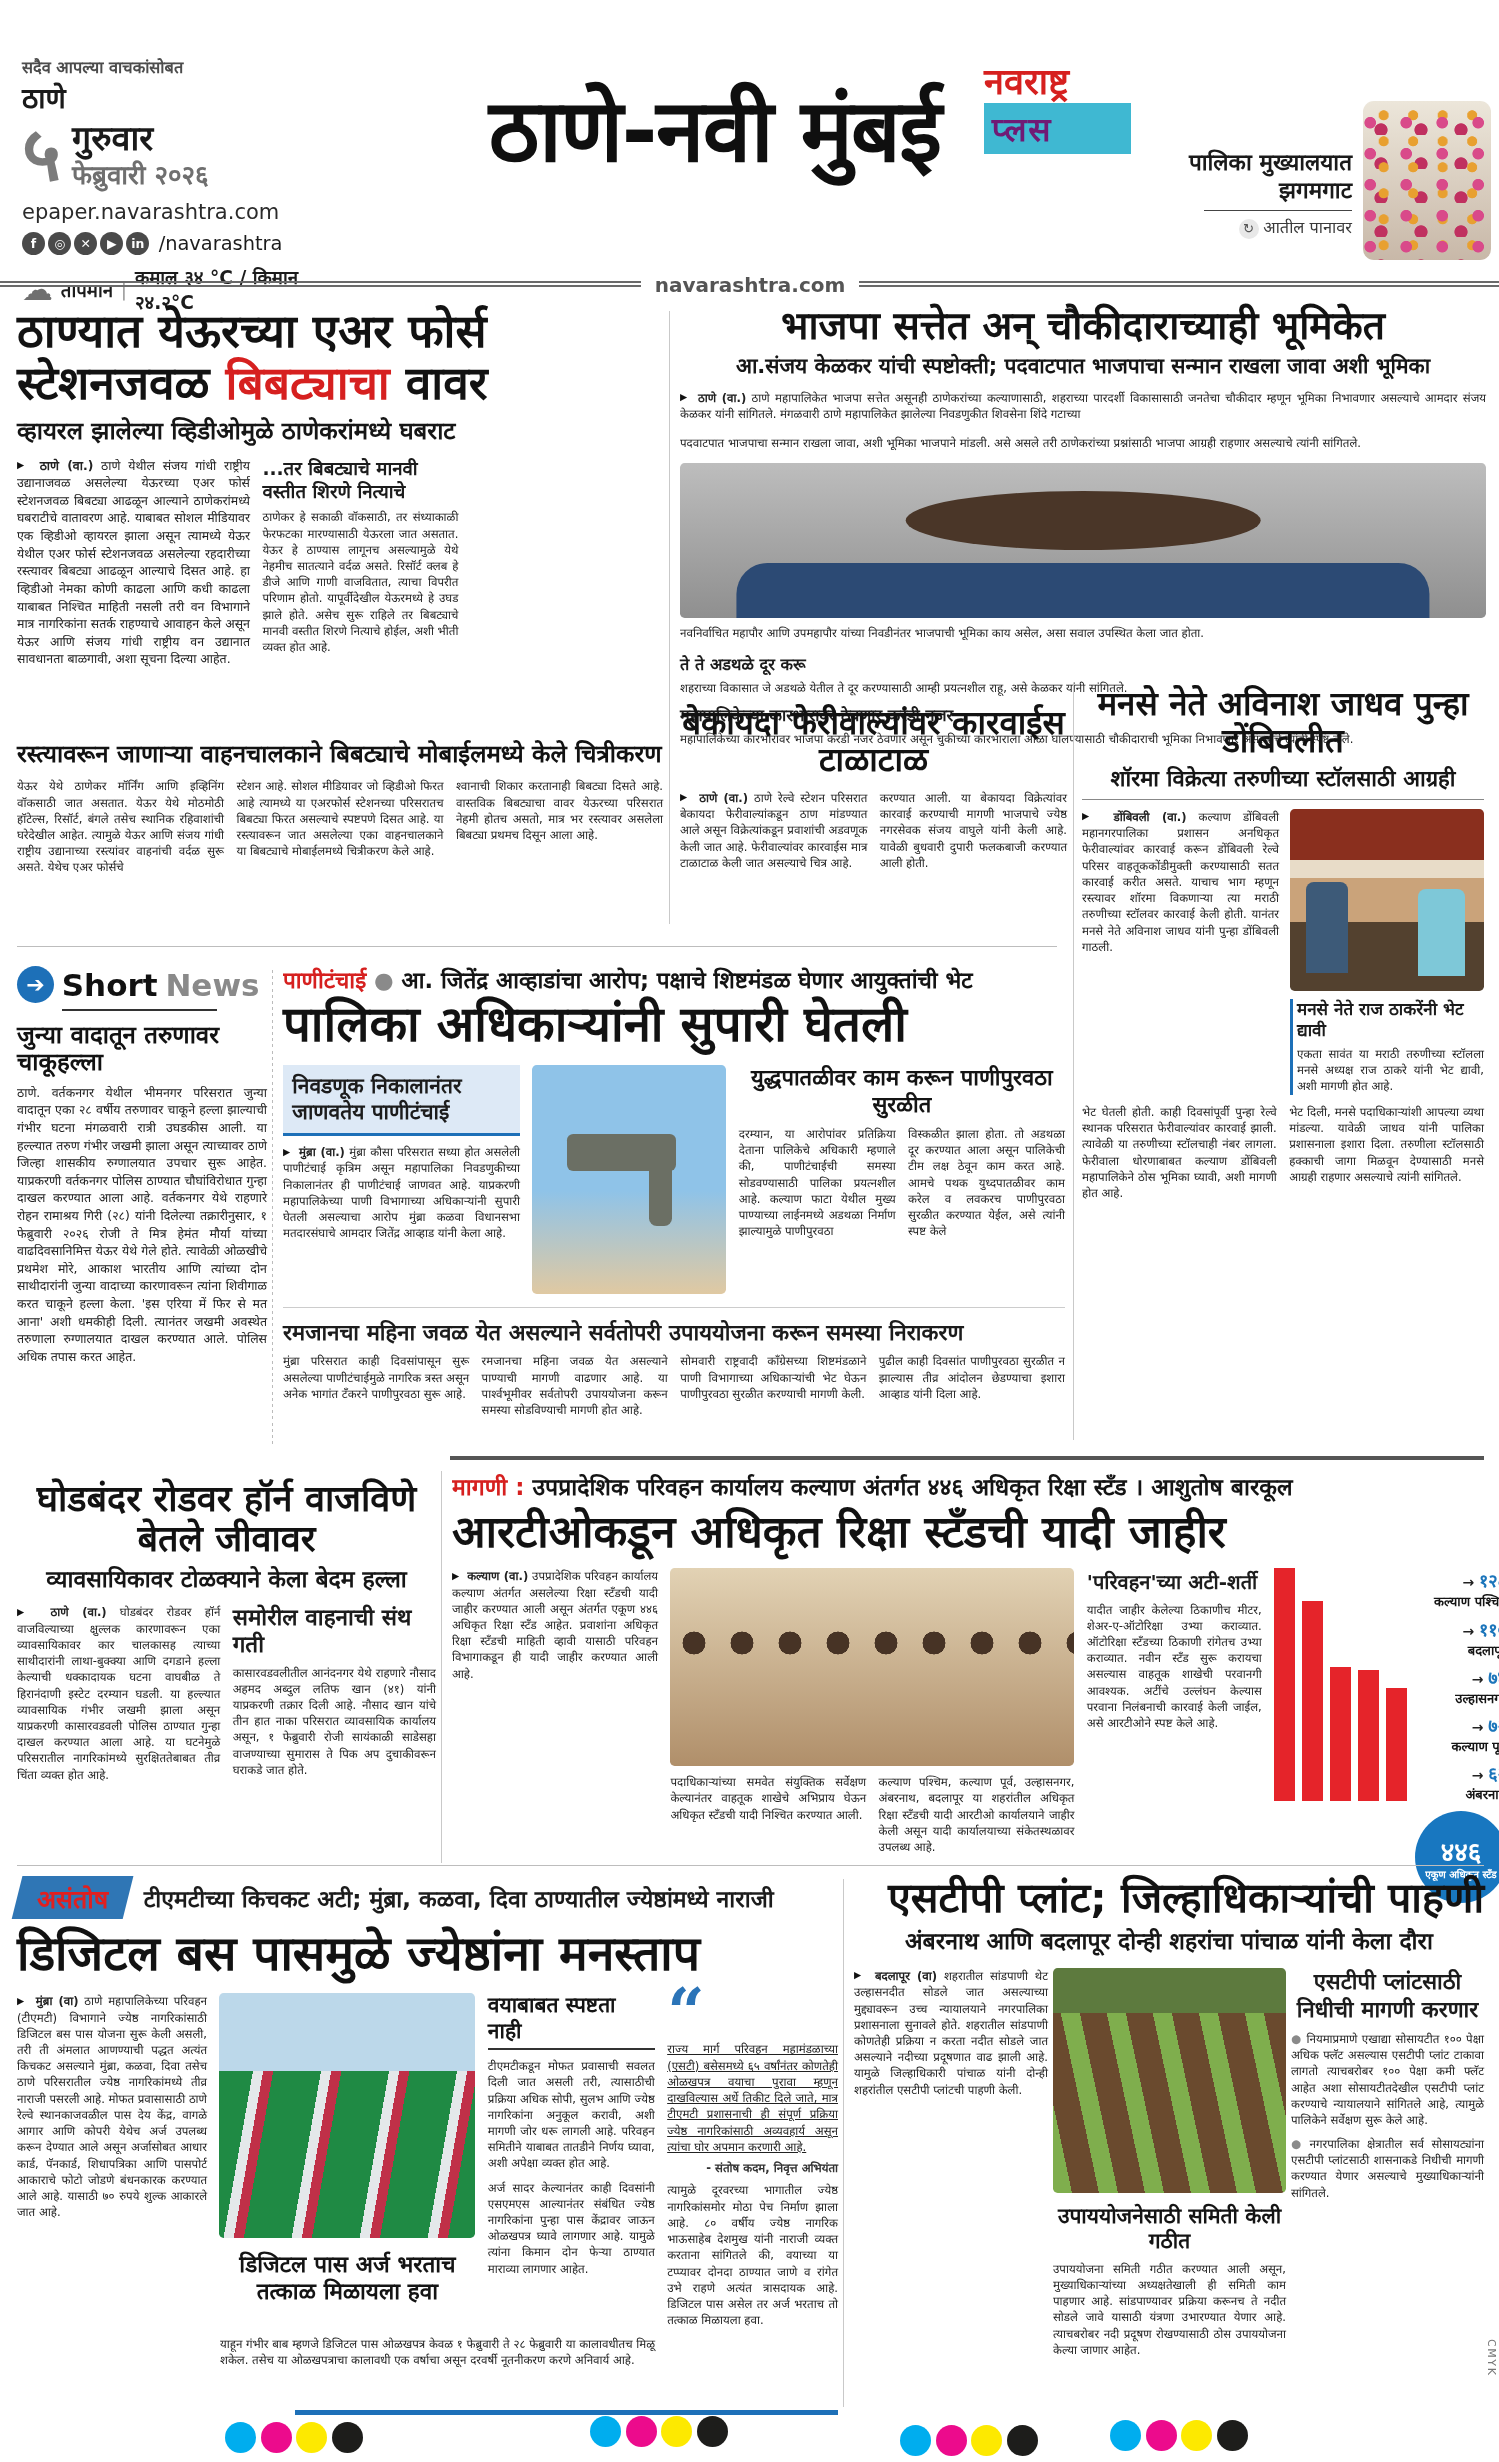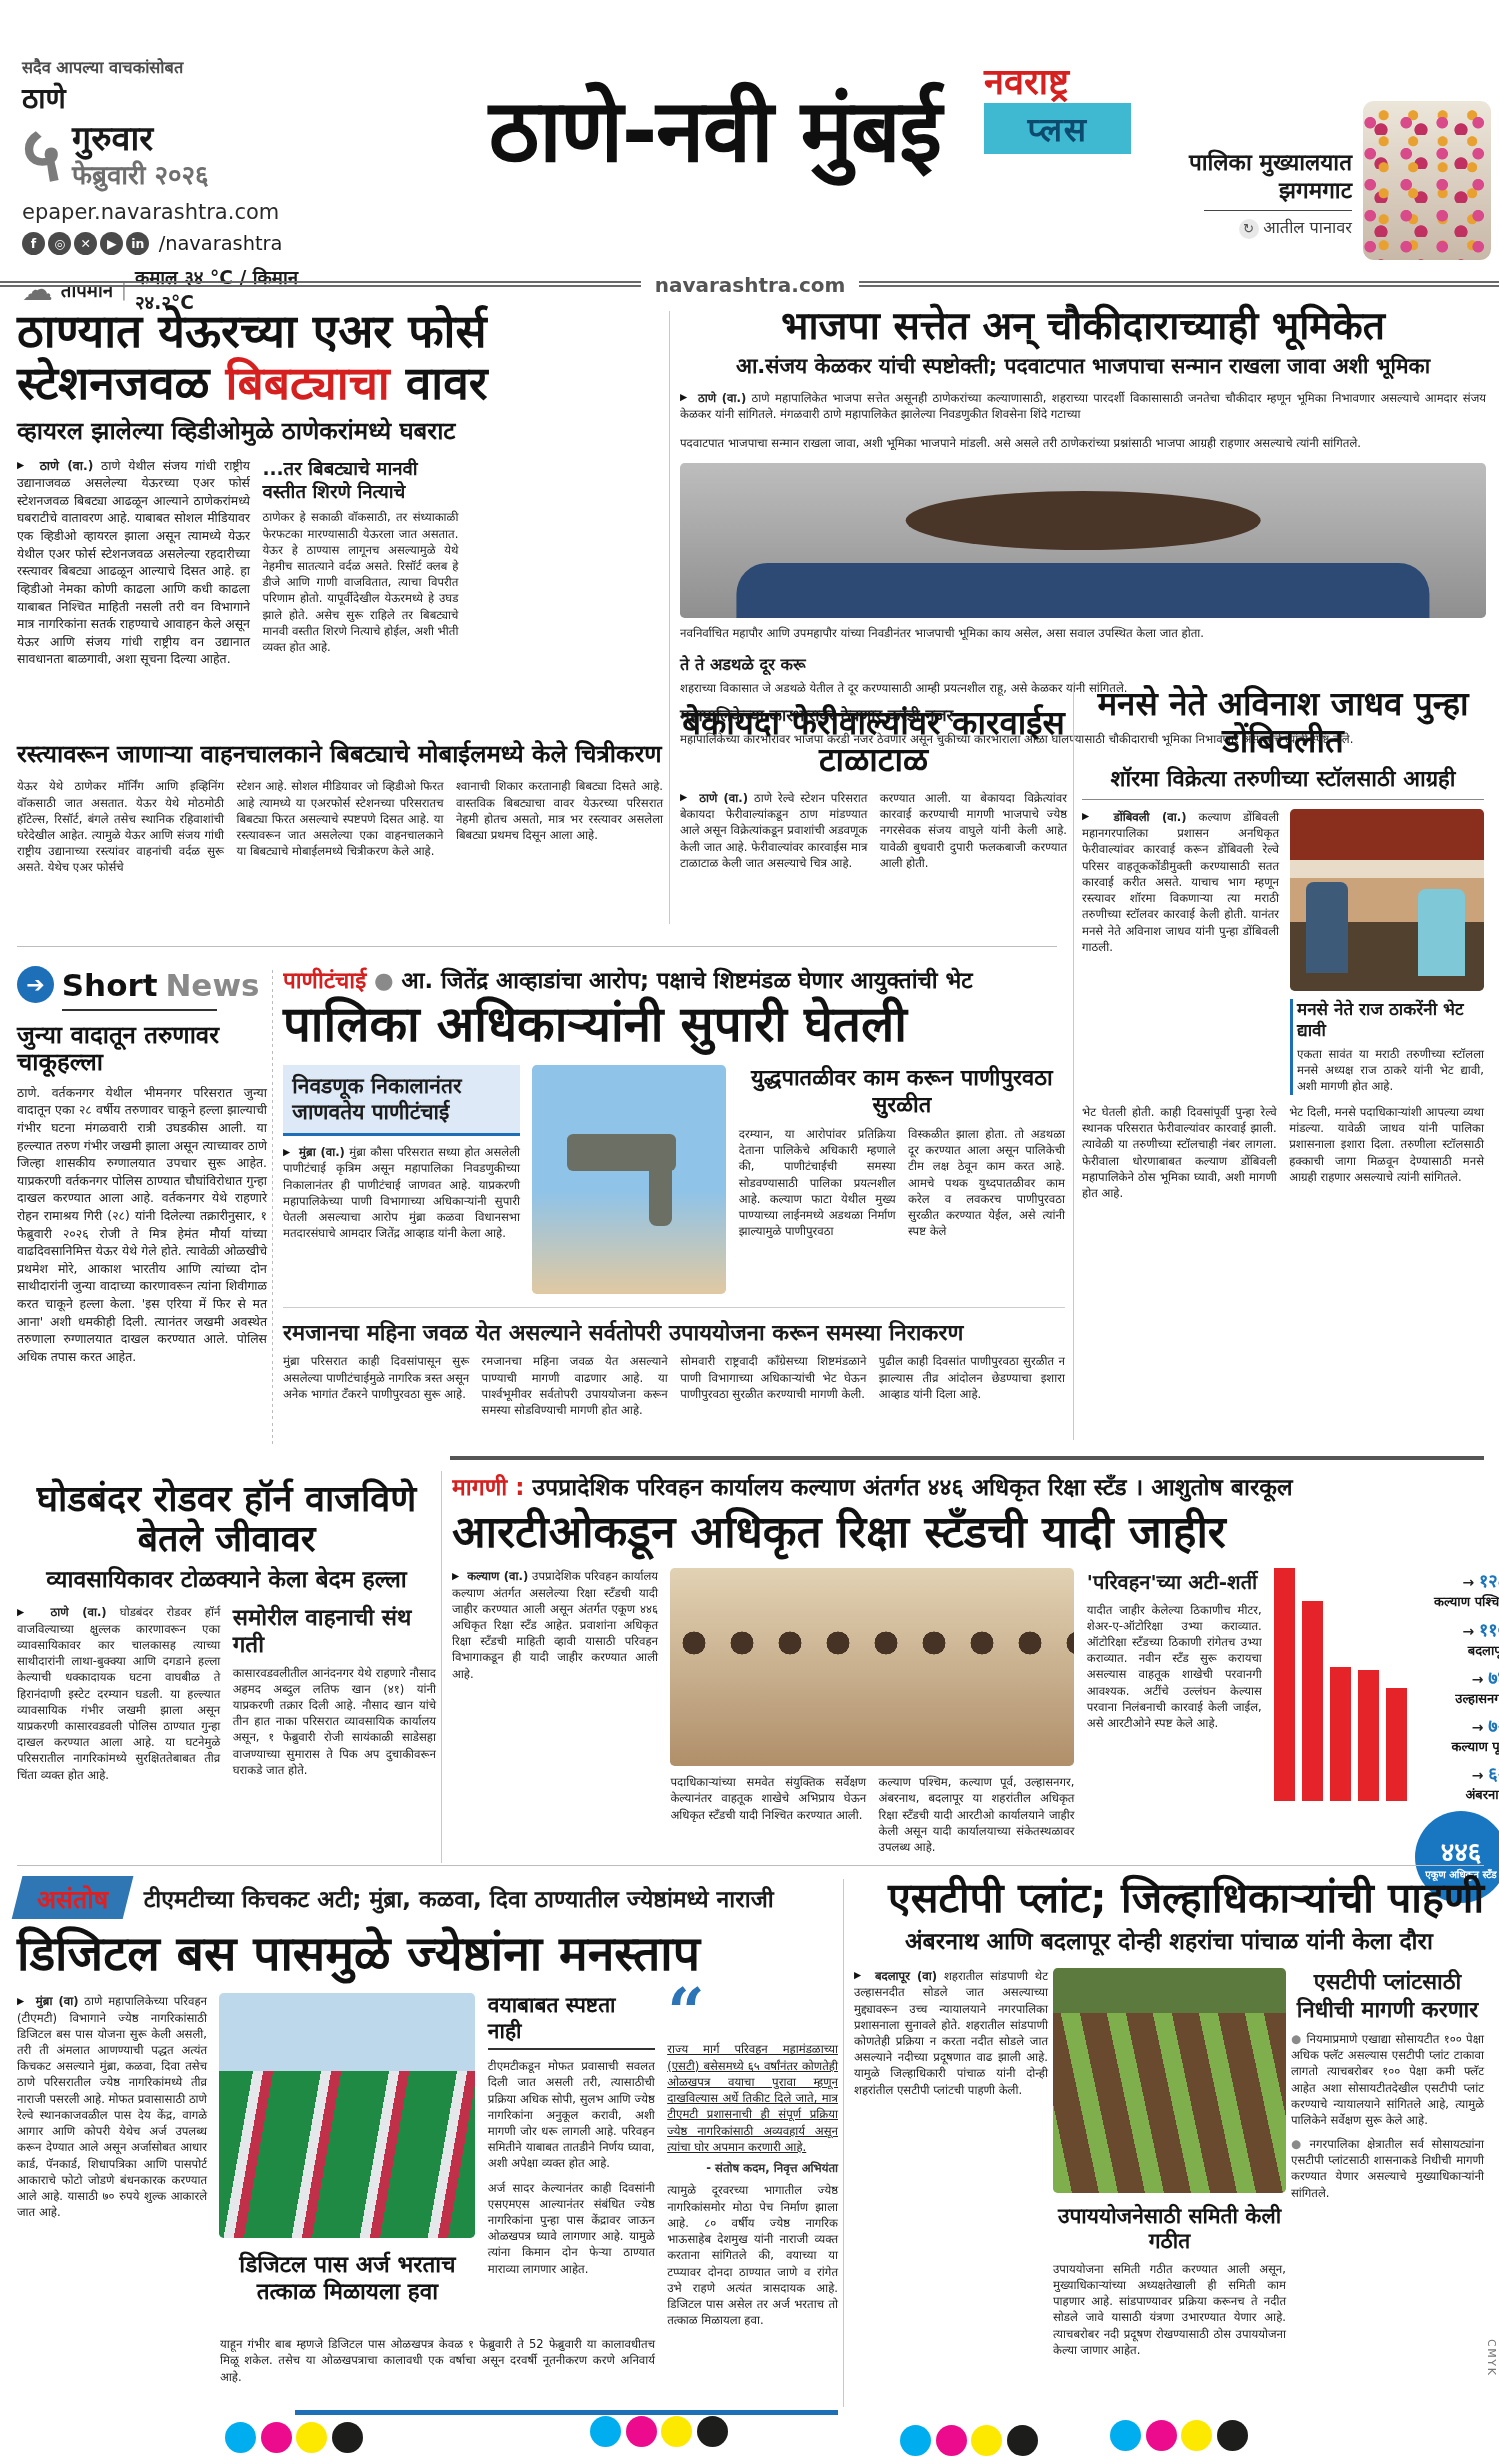--- a/index.html
+++ b/index.html
@@ -28,21 +28,21 @@
   .m-tag{font-size:16.3px;color:#4c4c4c;font-weight:700;}
   .m-ed{font-size:28px;font-weight:800;color:#1a1a1a;}
   .m-day{font-size:75px;font-weight:800;color:#7b7b7b;line-height:0.9;}
   .m-week{font-size:34px;font-weight:800;color:#1a1a1a;line-height:1.05;}
   .m-month{font-size:26px;font-weight:700;color:#6f6f6f;}
   .m-url{font-size:21px;color:#2b2b2b;}
   .soc{width:23px;height:23px;border-radius:50%;background:#4a4a4a;color:#fff;display:inline-flex;
        align-items:center;justify-content:center;font-size:12.4px;font-weight:700;margin-right:3.1px;}
   .m-title{font-size:87px;font-weight:800;color:#0f0f0f;letter-spacing:-1.6px;white-space:nowrap;}
   .logo-top{font-size:36px;font-weight:800;color:#d6201f;line-height:1;}
-  .logo-bot{background:#3fb8d2;color:#0c4a6e;font-size:33px;font-weight:800;text-align:center;
+  .logo-bot{background:#3fb8d2;color:#701a75;font-size:33px;font-weight:800;text-align:left;
             padding:3.1px 7.8px;margin-top:3.1px;letter-spacing:1.6px;}
   .promo-t{font-size:22.5px;font-weight:800;color:#1a1a1a;text-align:right;line-height:1.25;}
   .promo-n{font-size:16.3px;color:#3a3a3a;text-align:right;}
   
   .photo{border-radius:4.7px;}
   .ph-leopard{background-color:#c79b63;background-image:
      linear-gradient(180deg,rgba(255,255,255,.25),rgba(0,0,0,.15)),
      radial-gradient(#3c2a12 2.3px,transparent 3.1px),radial-gradient(#3c2a12 2.3px,transparent 3.1px);
      background-size:100% 100%,20px 17px,26px 23px;background-position:0 0,0 0,10px 8.5px;}
   .ph-portrait{background:linear-gradient(#bdbdbd,#8f8f8f);position:relative;overflow:hidden;}
@@ -401,21 +401,21 @@
         <div class="bt-s" style="margin-top:7.8px;">अर्ज सादर केल्यानंतर काही दिवसांनी एसएमएस आल्यानंतर संबंधित ज्येष्ठ नागरिकांना पुन्हा पास केंद्रावर जाऊन ओळखपत्र घ्यावे लागणार आहे. यामुळे त्यांना किमान दोन फेऱ्या ठाण्यात माराव्या लागणार आहेत.</div>
       </div>
       <div style="flex:1;">
         <span class="quote-mark">“</span>
         <div class="bt-s" style="margin-top:3.1px;text-decoration:underline;">राज्य मार्ग परिवहन महामंडळाच्या (एसटी) बसेसमध्ये ६५ वर्षांनंतर कोणतेही ओळखपत्र वयाचा पुरावा म्हणून दाखविल्यास अर्धे तिकीट दिले जाते, मात्र टीएमटी प्रशासनाची ही संपूर्ण प्रक्रिया ज्येष्ठ नागरिकांसाठी अव्यवहार्य असून त्यांचा घोर अपमान करणारी आहे.</div>
         <div class="byline" style="margin-top:4.7px;">- संतोष कदम, निवृत्त अभियंता</div>
         <div class="bt-s" style="margin-top:7.8px;">त्यामुळे दूरवरच्या भागातील ज्येष्ठ नागरिकांसमोर मोठा पेच निर्माण झाला आहे. ८० वर्षीय ज्येष्ठ नागरिक भाऊसाहेब देशमुख यांनी नाराजी व्यक्त करताना सांगितले की, वयाच्या या टप्प्यावर दोनदा ठाण्यात जाणे व रांगेत उभे राहणे अत्यंत त्रासदायक आहे. डिजिटल पास असेल तर अर्ज भरताच तो तत्काळ मिळायला हवा.</div>
       </div>
     </div>
     <div class="cols" style="margin-top:7.8px;margin-left:203px;width:435px;">
-      <div class="col bt-s">याहून गंभीर बाब म्हणजे डिजिटल पास ओळखपत्र केवळ १ फेब्रुवारी ते 52 फेब्रुवारी या कालावधीतच मिळू शकेल. तसेच या ओळखपत्राचा कालावधी एक वर्षाचा असून दरवर्षी नूतनीकरण करणे अनिवार्य आहे.</div>
+      <div class="col bt-s">याहून गंभीर बाब म्हणजे डिजिटल पास ओळखपत्र केवळ १ फेब्रुवारी ते २८ फेब्रुवारी या कालावधीतच मिळू शकेल. तसेच या ओळखपत्राचा कालावधी एक वर्षाचा असून दरवर्षी नूतनीकरण करणे अनिवार्य आहे.</div>
     </div>
   </div>
 
   <div class="vline abs" style="left:843px;top:1879px;height:528px;"></div>
 
   <div class="abs" style="left:854px;top:1876px;width:630px;">
     <div class="hl" style="font-size:41px;text-align:right;white-space:nowrap;">एसटीपी प्लांट; जिल्हाधिकाऱ्यांची पाहणी</div>
     <div class="sub" style="font-size:23px;margin-top:6.2px;text-align:center;">अंबरनाथ आणि बदलापूर दोन्ही शहरांचा पांचाळ यांनी केला दौरा</div>
     <div style="display:flex;gap:5px;margin-top:12.4px;">
       <div class="bt-s" style="width:194px;flex:none;">

